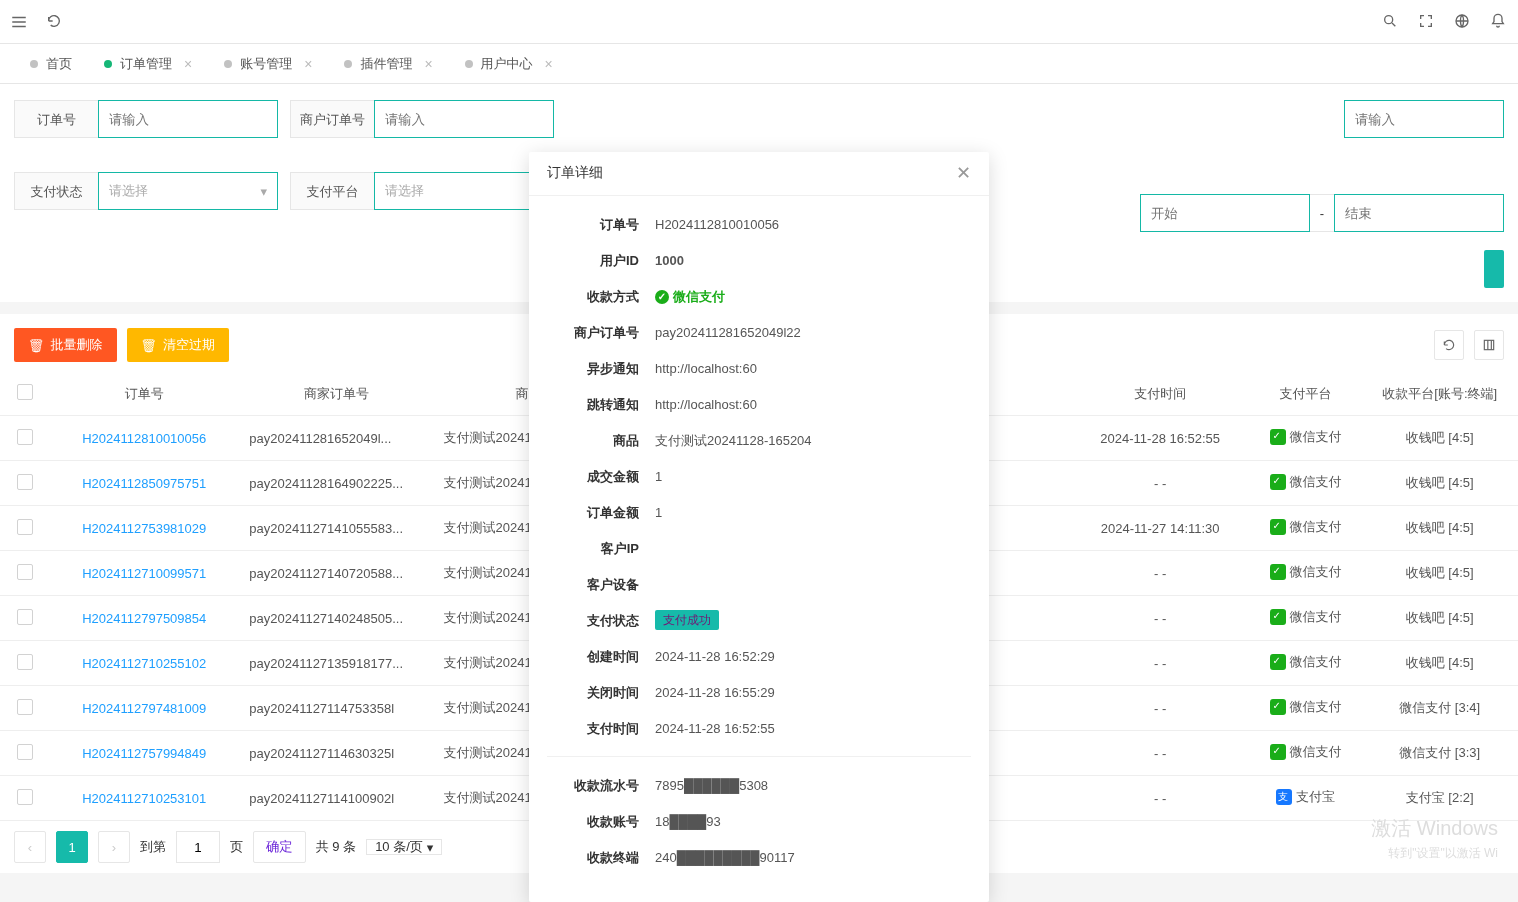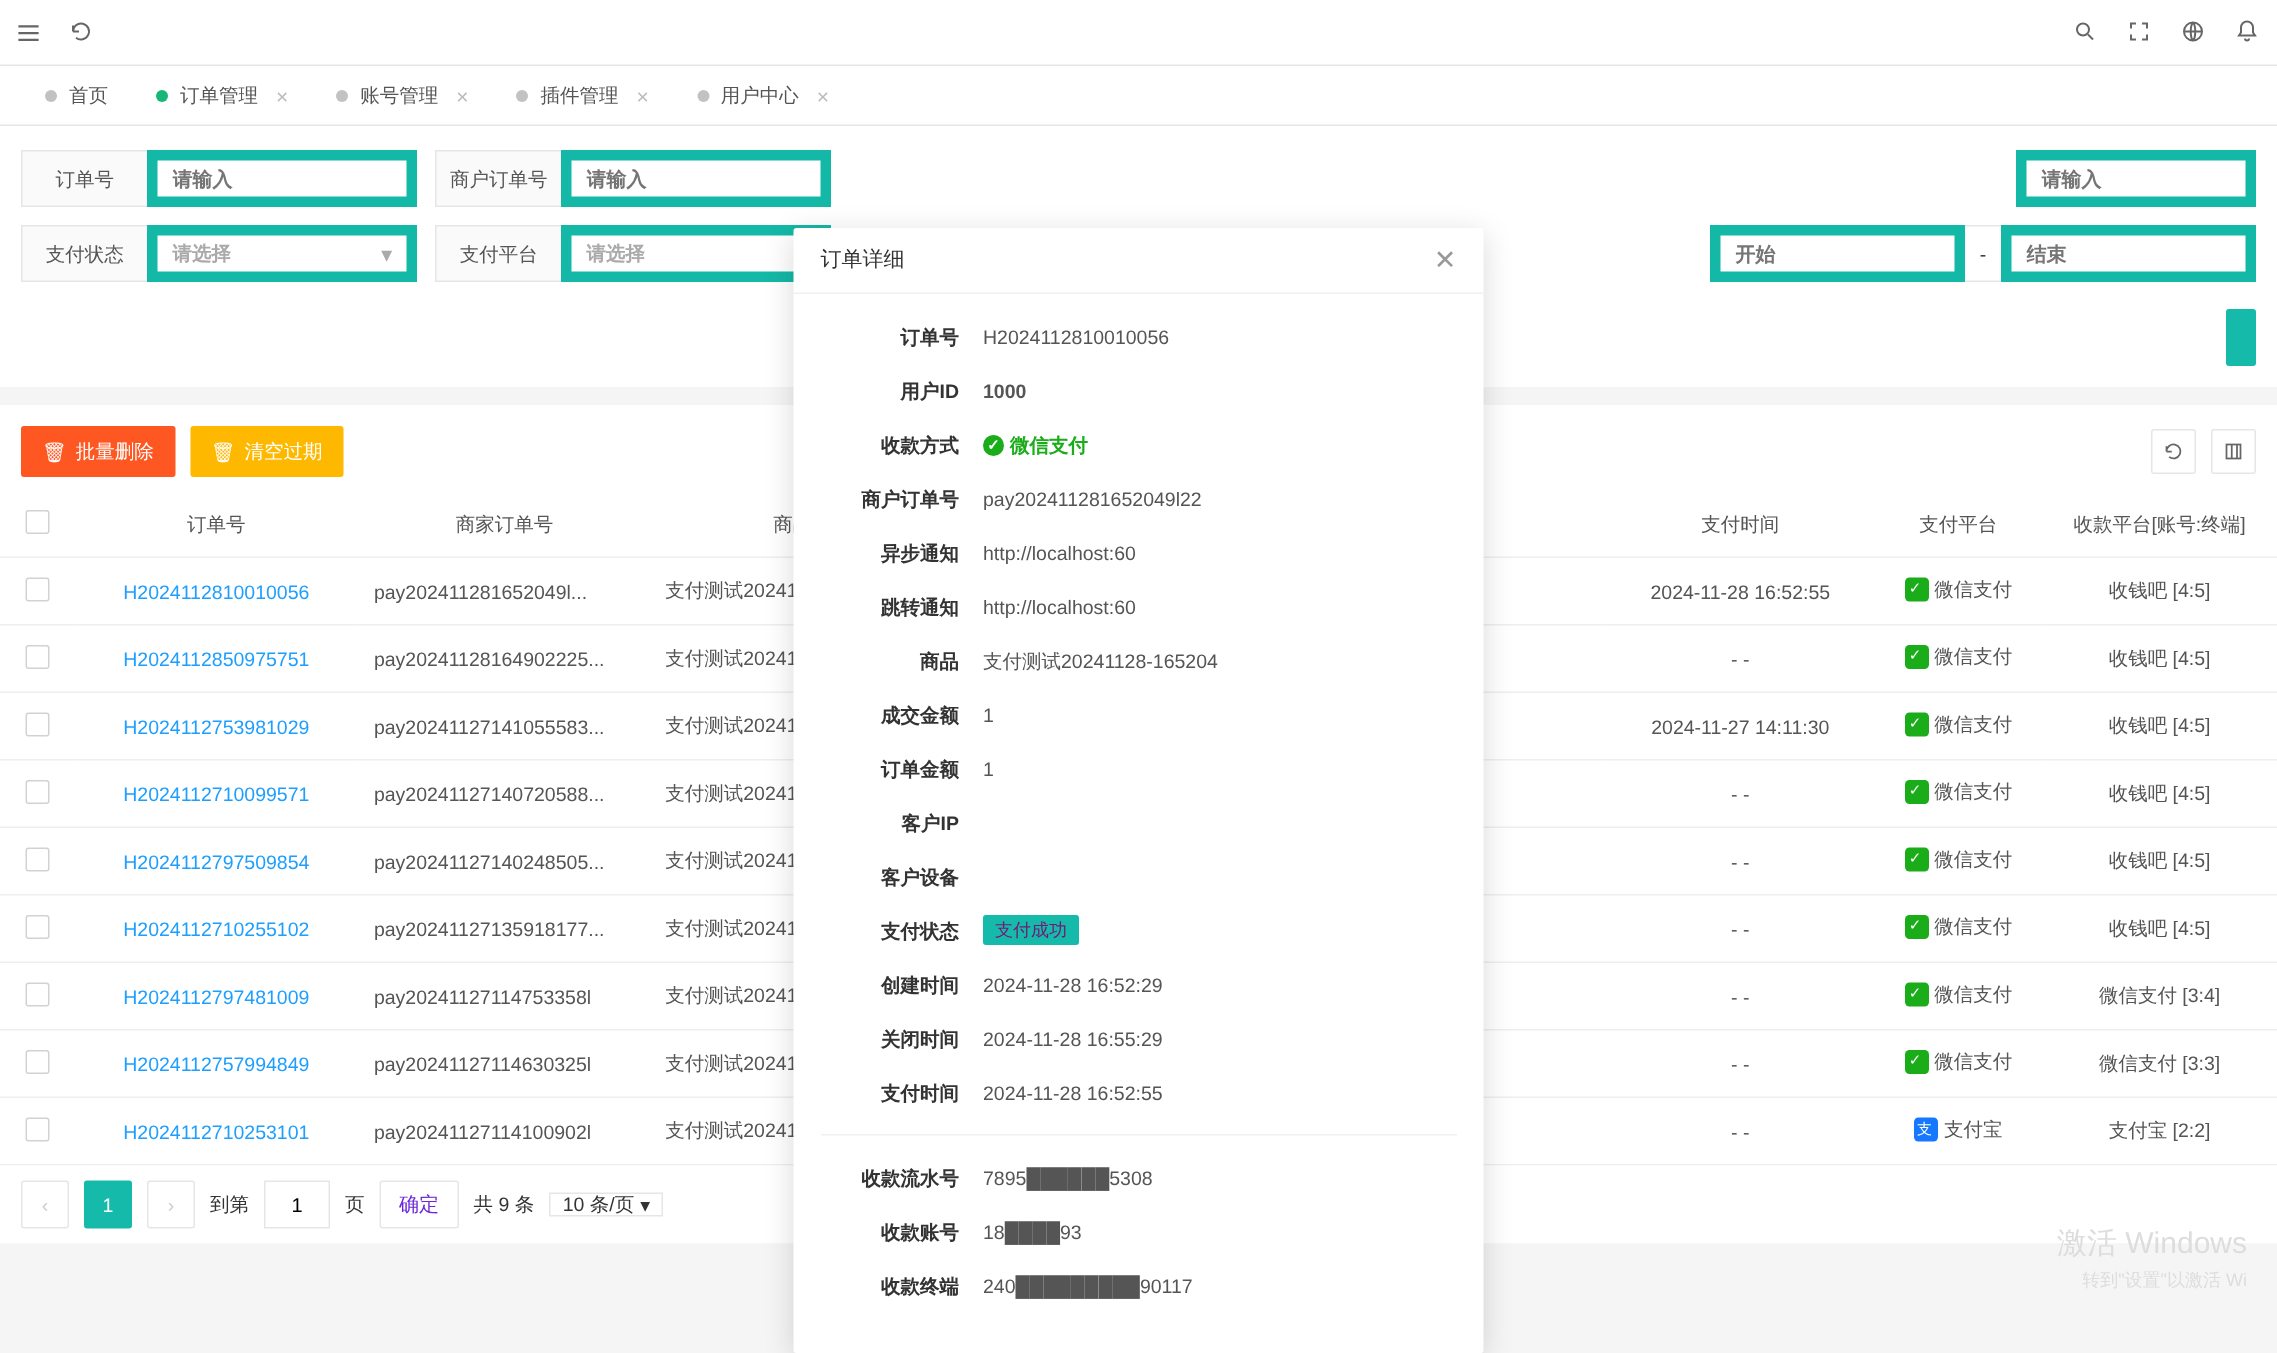--- a/index.html
+++ b/index.html
@@ -9,23 +9,23 @@
 .header .icon { width: 18px; height: 18px; color: #666; cursor: pointer; }
 .tabs-bar { background: #fff; height: 40px; display: flex; align-items: flex-start; padding-left: 14px; border-bottom: 1px solid #e6e6e6; }
 .tab { display: flex; align-items: center; gap: 8px; padding: 0 16px; height: 40px; cursor: pointer; color: #555; position: relative; }
 .tab .dot { width: 8px; height: 8px; border-radius: 50%; background: #c2c2c2; }
 .tab.active .dot { background: #16b777; }
 .tab .close { color: #bbb; font-size: 14px; margin-left: 4px; }
 .filter-area { background: #fff; padding: 16px 14px 8px; margin: 0; }
 .filter-row { display: flex; gap: 12px; margin-bottom: 12px; align-items: center; }
 .filter-item { display: flex; align-items: center; }
 .filter-label { width: 84px; text-align: center; height: 38px; line-height: 38px; border: 1px solid #e6e6e6; border-right: none; background: #fafafa; color: #555; font-size: 13px; }
-.filter-input, .filter-select { width: 180px; height: 38px; border: 7px solid #14b8a6; padding: 0 10px; outline: none; color: #333; font-weight: bold; }
+.filter-input, .filter-select { width: 180px; height: 38px; border: 1px solid #14b8a6; padding: 0 10px; outline: none; color: #333; }
 .filter-select { display: flex; align-items: center; justify-content: space-between; cursor: pointer; color: #aaa; }
-.date-range { display: flex; align-items: flex-start; }
+.date-range { display: flex; align-items: flex-start; margin-top: 44px; }
 .date-sep { width: 24px; text-align: center; border-top:1px solid #e6e6e6; border-bottom:1px solid #e6e6e6; height:38px; line-height:38px; }
 .btn-row { display: flex; justify-content: flex-end; padding: 6px 0; }
 .btn-primary { background: #16baaa; color: #fff; height: 38px; border: none; padding: 0 18px; cursor: pointer; border-radius: 2px; }
 .toolbar { background: #fff; padding: 14px 14px 10px; display: flex; justify-content: space-between; align-items: center; margin-top: 12px; }
 .toolbar-left { display: flex; gap: 10px; }
 .btn-danger { background: #ff5722; color: #fff; height: 34px; border: none; padding: 0 14px; cursor: pointer; border-radius: 2px; display: flex; align-items: center; gap: 6px; font-size: 13px; }
 .btn-warn { background: #ffb800; color: #fff; height: 34px; border: none; padding: 0 14px; cursor: pointer; border-radius: 2px; display: flex; align-items: center; gap: 6px; font-size: 13px; }
 .toolbar-right { display: flex; gap: 10px; }
 .tool-icon-btn { width: 30px; height: 30px; border: 1px solid #e6e6e6; background: #fff; border-radius: 2px; display:flex; align-items:center; justify-content:center; cursor:pointer; color:#666; }
 .table { width: 100%; background: #fff; border-collapse: collapse; }

